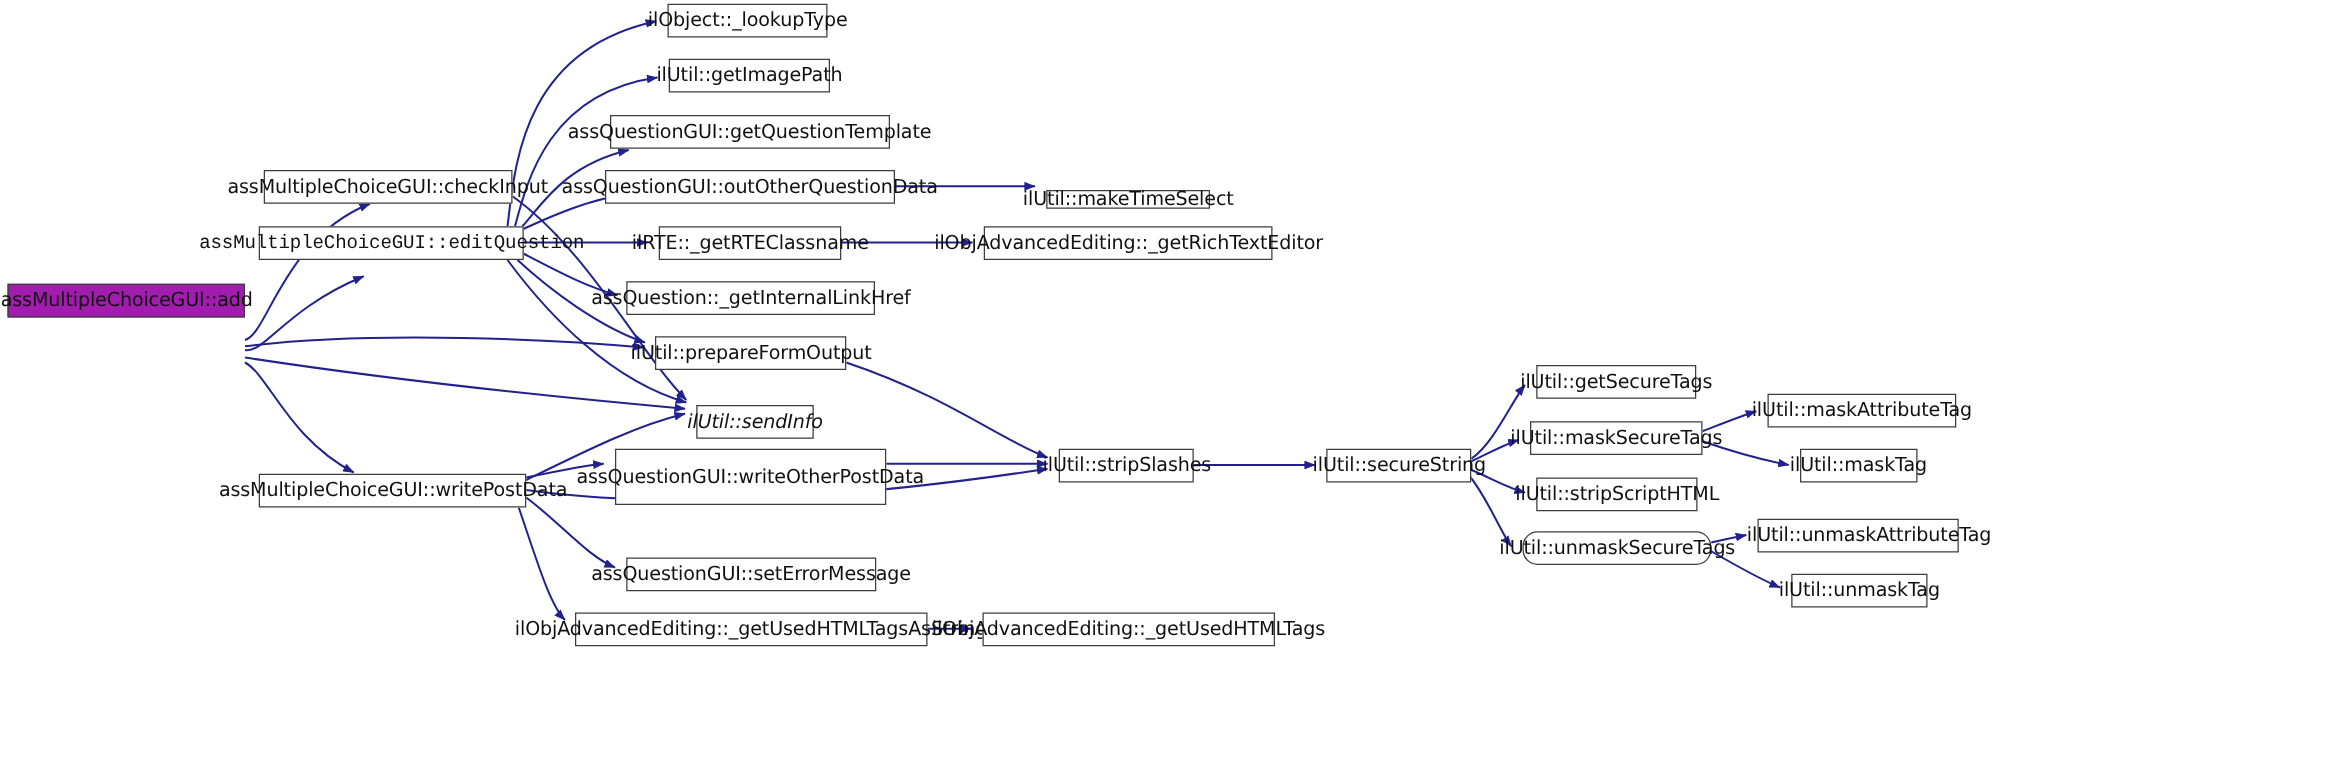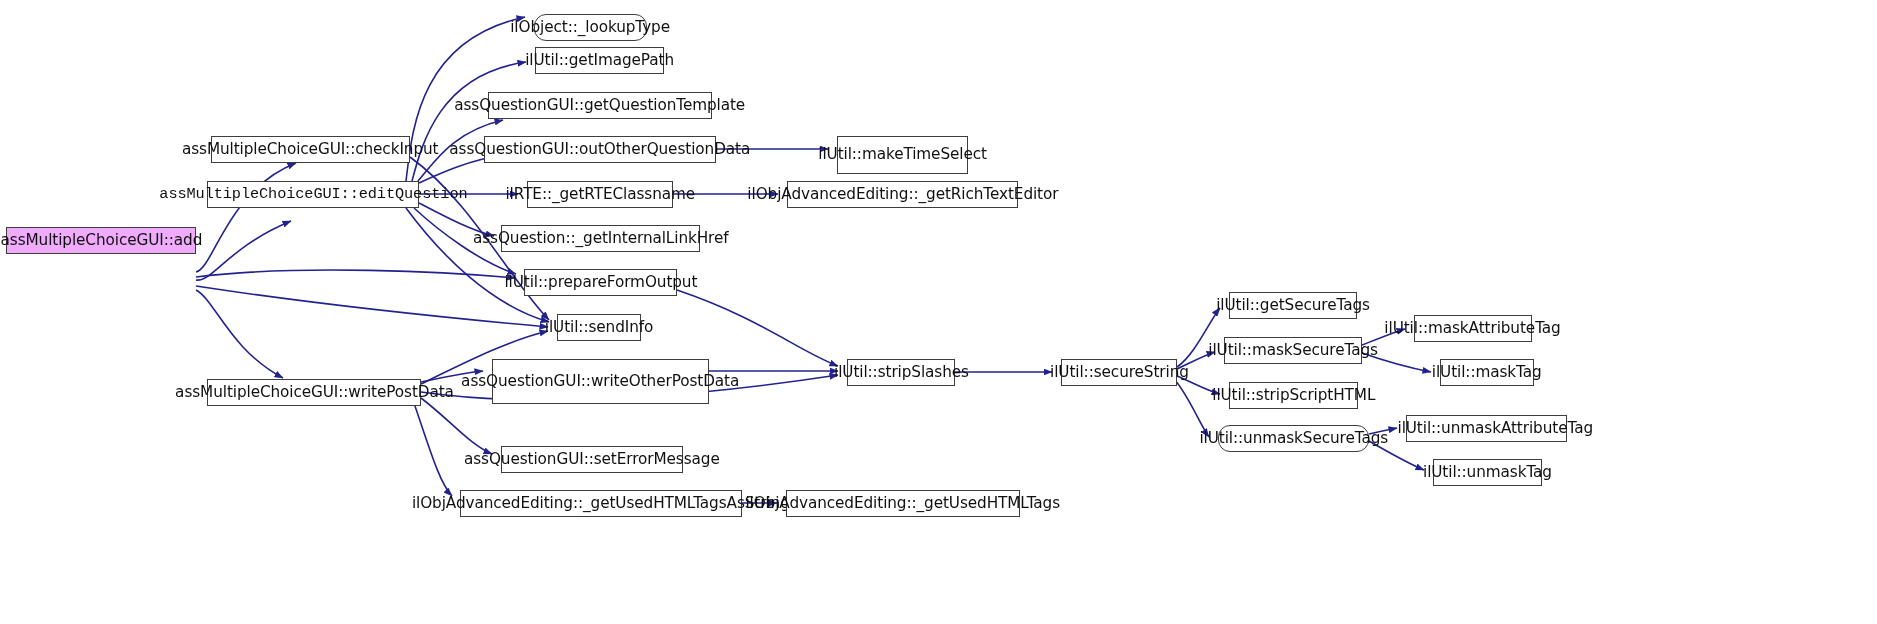--- a/index.html
+++ b/index.html
@@ -34,21 +34,21 @@
     border: 1px solid #3d3d3d;
     background: #ffffff;
     color: #101010;
     font-size: 15.5px;
     line-height: 1;
     white-space: nowrap;
     letter-spacing: -0.1px;
     padding: 0 7px;
   }
   .gnode.root {
-    background: #f0abfc;
+    background: #a21caf;
     border-color: #3d3d3d;
   }
   .gnode .lbl {
     display: block;
     transform: scaleX(0.985);
     transform-origin: center;
   }
 </style>
 </head>
 <body>
@@ -102,54 +102,54 @@
       </div>
       <div class="gnode" style="left: 211px; top: 136px; width: 199px; height: 27px;">
         <span class="lbl">assMultipleChoiceGUI::checkInput</span>
       </div>
       <div class="gnode" style="left: 207px; top: 181px; width: 212px; height: 27px; font-family: Liberation Mono, monospace;">
         <span class="lbl">assMultipleChoiceGUI::editQuestion</span>
       </div>
       <div class="gnode" style="left: 207px; top: 379px; width: 214px; height: 27px;">
         <span class="lbl">assMultipleChoiceGUI::writePostData</span>
       </div>
-      <div class="gnode" style="left: 534px; top: 14px; width: 113px; height: 27px; border-radius: 12px;">
+      <div class="gnode" style="left: 534px; top: 3px; width: 128px; height: 27px;">
         <span class="lbl">ilObject::_lookupType</span>
       </div>
       <div class="gnode" style="left: 535px; top: 47px; width: 129px; height: 27px;">
         <span class="lbl">ilUtil::getImagePath</span>
       </div>
       <div class="gnode" style="left: 488px; top: 92px; width: 224px; height: 27px;">
         <span class="lbl">assQuestionGUI::getQuestionTemplate</span>
       </div>
       <div class="gnode" style="left: 484px; top: 136px; width: 232px; height: 27px;">
         <span class="lbl">assQuestionGUI::outOtherQuestionData</span>
       </div>
       <div class="gnode" style="left: 527px; top: 181px; width: 146px; height: 27px;">
         <span class="lbl">ilRTE::_getRTEClassname</span>
       </div>
       <div class="gnode" style="left: 501px; top: 225px; width: 199px; height: 27px; align-items: center;">
         <span class="lbl">assQuestion::_getInternalLinkHref</span>
       </div>
       <div class="gnode" style="left: 524px; top: 269px; width: 153px; height: 27px;">
         <span class="lbl">ilUtil::prepareFormOutput</span>
       </div>
-      <div class="gnode" style="left: 557px; top: 314px; width: 84px; height: 27px;">
+      <div class="gnode" style="left: 557px; top: 324px; width: 94px; height: 27px; font-style: italic;">
         <span class="lbl">ilUtil::sendInfo</span>
       </div>
       <div class="gnode" style="left: 492px; top: 359px; width: 217px; height: 45px;">
         <span class="lbl">assQuestionGUI::writeOtherPostData</span>
       </div>
-      <div class="gnode" style="left: 501px; top: 446px; width: 182px; height: 27px;">
+      <div class="gnode" style="left: 501px; top: 446px; width: 200px; height: 27px;">
         <span class="lbl">assQuestionGUI::setErrorMessage</span>
       </div>
       <div class="gnode" style="left: 460px; top: 490px; width: 282px; height: 27px;">
         <span class="lbl">ilObjAdvancedEditing::_getUsedHTMLTagsAsString</span>
       </div>
-      <div class="gnode" style="left: 837px; top: 136px; width: 131px; height: 38px;">
+      <div class="gnode" style="left: 837px; top: 152px; width: 131px; height: 15px;">
         <span class="lbl">ilUtil::makeTimeSelect</span>
       </div>
       <div class="gnode" style="left: 787px; top: 181px; width: 231px; height: 27px;">
         <span class="lbl">ilObjAdvancedEditing::_getRichTextEditor</span>
       </div>
       <div class="gnode" style="left: 847px; top: 359px; width: 108px; height: 27px;">
         <span class="lbl">ilUtil::stripSlashes</span>
       </div>
       <div class="gnode" style="left: 786px; top: 490px; width: 234px; height: 27px;">
         <span class="lbl">ilObjAdvancedEditing::_getUsedHTMLTags</span>
@@ -162,21 +162,21 @@
       </div>
       <div class="gnode" style="left: 1224px; top: 337px; width: 138px; height: 27px;">
         <span class="lbl">ilUtil::maskSecureTags</span>
       </div>
       <div class="gnode" style="left: 1229px; top: 382px; width: 129px; height: 27px;">
         <span class="lbl">ilUtil::stripScriptHTML</span>
       </div>
       <div class="gnode" style="left: 1218px; top: 425px; width: 151px; height: 27px; border-radius: 12px;">
         <span class="lbl">ilUtil::unmaskSecureTags</span>
       </div>
-      <div class="gnode" style="left: 1414px; top: 315px; width: 118px; height: 27px;">
+      <div class="gnode" style="left: 1414px; top: 315px; width: 151px; height: 27px;">
         <span class="lbl">ilUtil::maskAttributeTag</span>
       </div>
       <div class="gnode" style="left: 1440px; top: 359px; width: 94px; height: 27px;">
         <span class="lbl">ilUtil::maskTag</span>
       </div>
       <div class="gnode" style="left: 1406px; top: 415px; width: 161px; height: 27px; padding-left: 24px;">
         <span class="lbl">ilUtil::unmaskAttributeTag</span>
       </div>
       <div class="gnode" style="left: 1433px; top: 459px; width: 109px; height: 27px;">
         <span class="lbl">ilUtil::unmaskTag</span>

